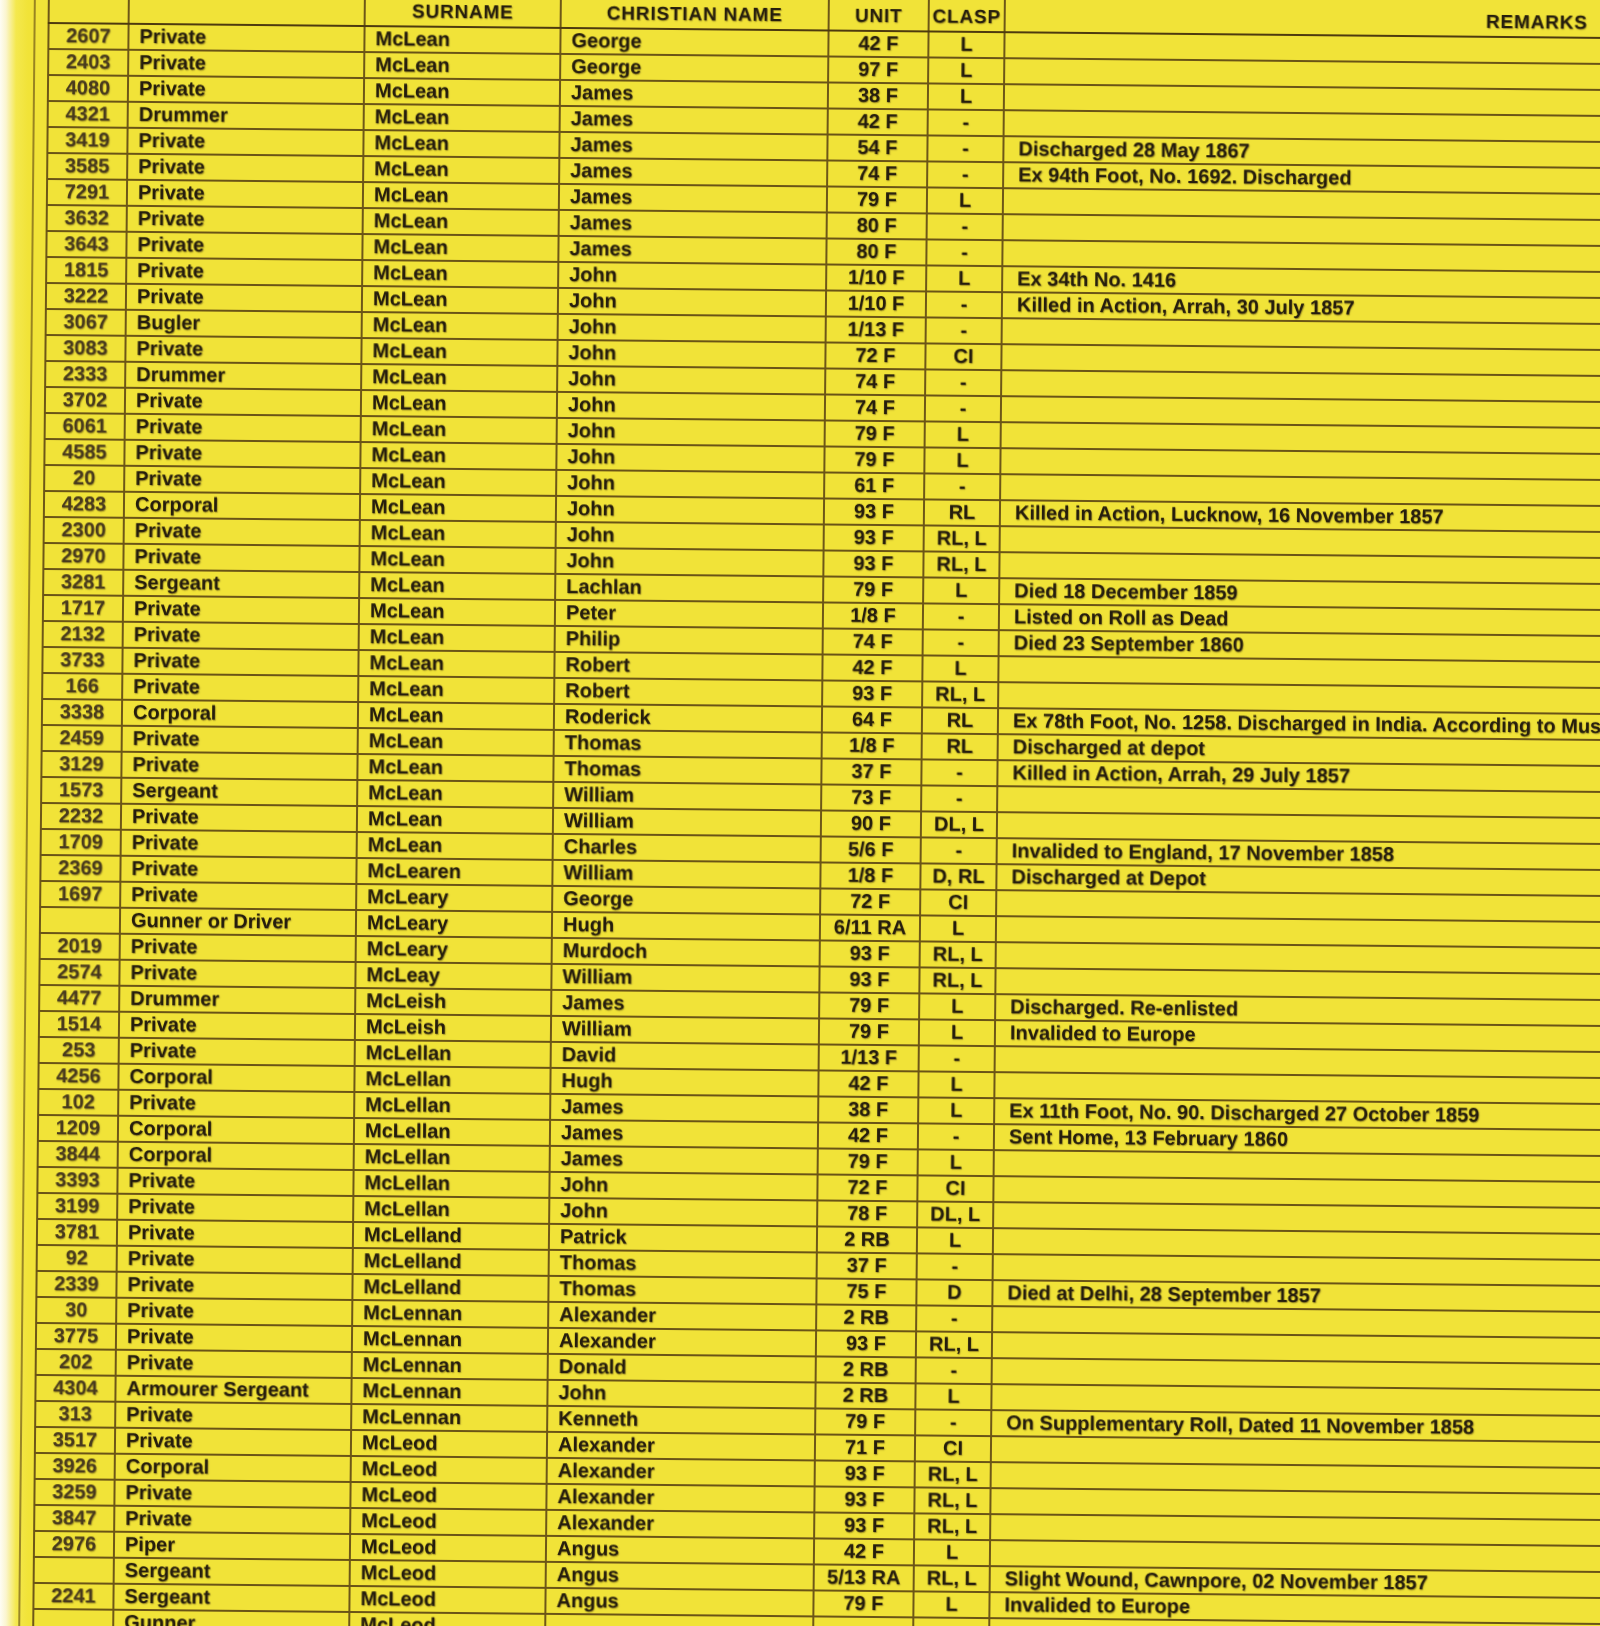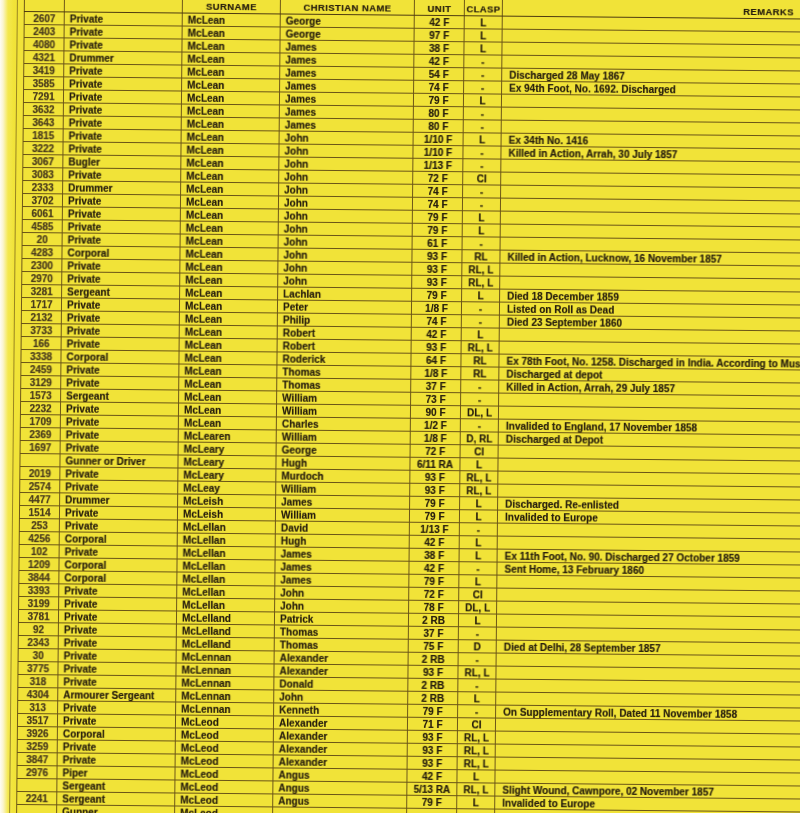--- a/index.html
+++ b/index.html
@@ -343,21 +343,21 @@
     <div class="c-name">William</div>
     <div class="c-unit">90 F</div>
     <div class="c-clasp">DL, L</div>
     <div class="c-rem"></div>
   </div>
       <div class="row">
     <div class="c-no">1709</div>
     <div class="c-rank">Private</div>
     <div class="c-sur">McLean</div>
     <div class="c-name">Charles</div>
-    <div class="c-unit">1/2 F</div>
+    <div class="c-unit">5/6 F</div>
     <div class="c-clasp">-</div>
     <div class="c-rem">Invalided to England, 17 November 1858</div>
   </div>
       <div class="row">
     <div class="c-no">2369</div>
     <div class="c-rank">Private</div>
     <div class="c-sur">McLearen</div>
     <div class="c-name">William</div>
     <div class="c-unit">1/8 F</div>
     <div class="c-clasp">D, RL</div>
@@ -492,21 +492,21 @@
       <div class="row">
     <div class="c-no">92</div>
     <div class="c-rank">Private</div>
     <div class="c-sur">McLelland</div>
     <div class="c-name">Thomas</div>
     <div class="c-unit">37 F</div>
     <div class="c-clasp">-</div>
     <div class="c-rem"></div>
   </div>
       <div class="row">
-    <div class="c-no">2343</div>
+    <div class="c-no">2339</div>
     <div class="c-rank">Private</div>
     <div class="c-sur">McLelland</div>
     <div class="c-name">Thomas</div>
     <div class="c-unit">75 F</div>
     <div class="c-clasp">D</div>
     <div class="c-rem">Died at Delhi, 28 September 1857</div>
   </div>
       <div class="row">
     <div class="c-no">30</div>
     <div class="c-rank">Private</div>
@@ -519,21 +519,21 @@
       <div class="row">
     <div class="c-no">3775</div>
     <div class="c-rank">Private</div>
     <div class="c-sur">McLennan</div>
     <div class="c-name">Alexander</div>
     <div class="c-unit">93 F</div>
     <div class="c-clasp">RL, L</div>
     <div class="c-rem"></div>
   </div>
       <div class="row">
-    <div class="c-no">318</div>
+    <div class="c-no">202</div>
     <div class="c-rank">Private</div>
     <div class="c-sur">McLennan</div>
     <div class="c-name">Donald</div>
     <div class="c-unit">2 RB</div>
     <div class="c-clasp">-</div>
     <div class="c-rem"></div>
   </div>
       <div class="row">
     <div class="c-no">4304</div>
     <div class="c-rank">Armourer Sergeant</div>

